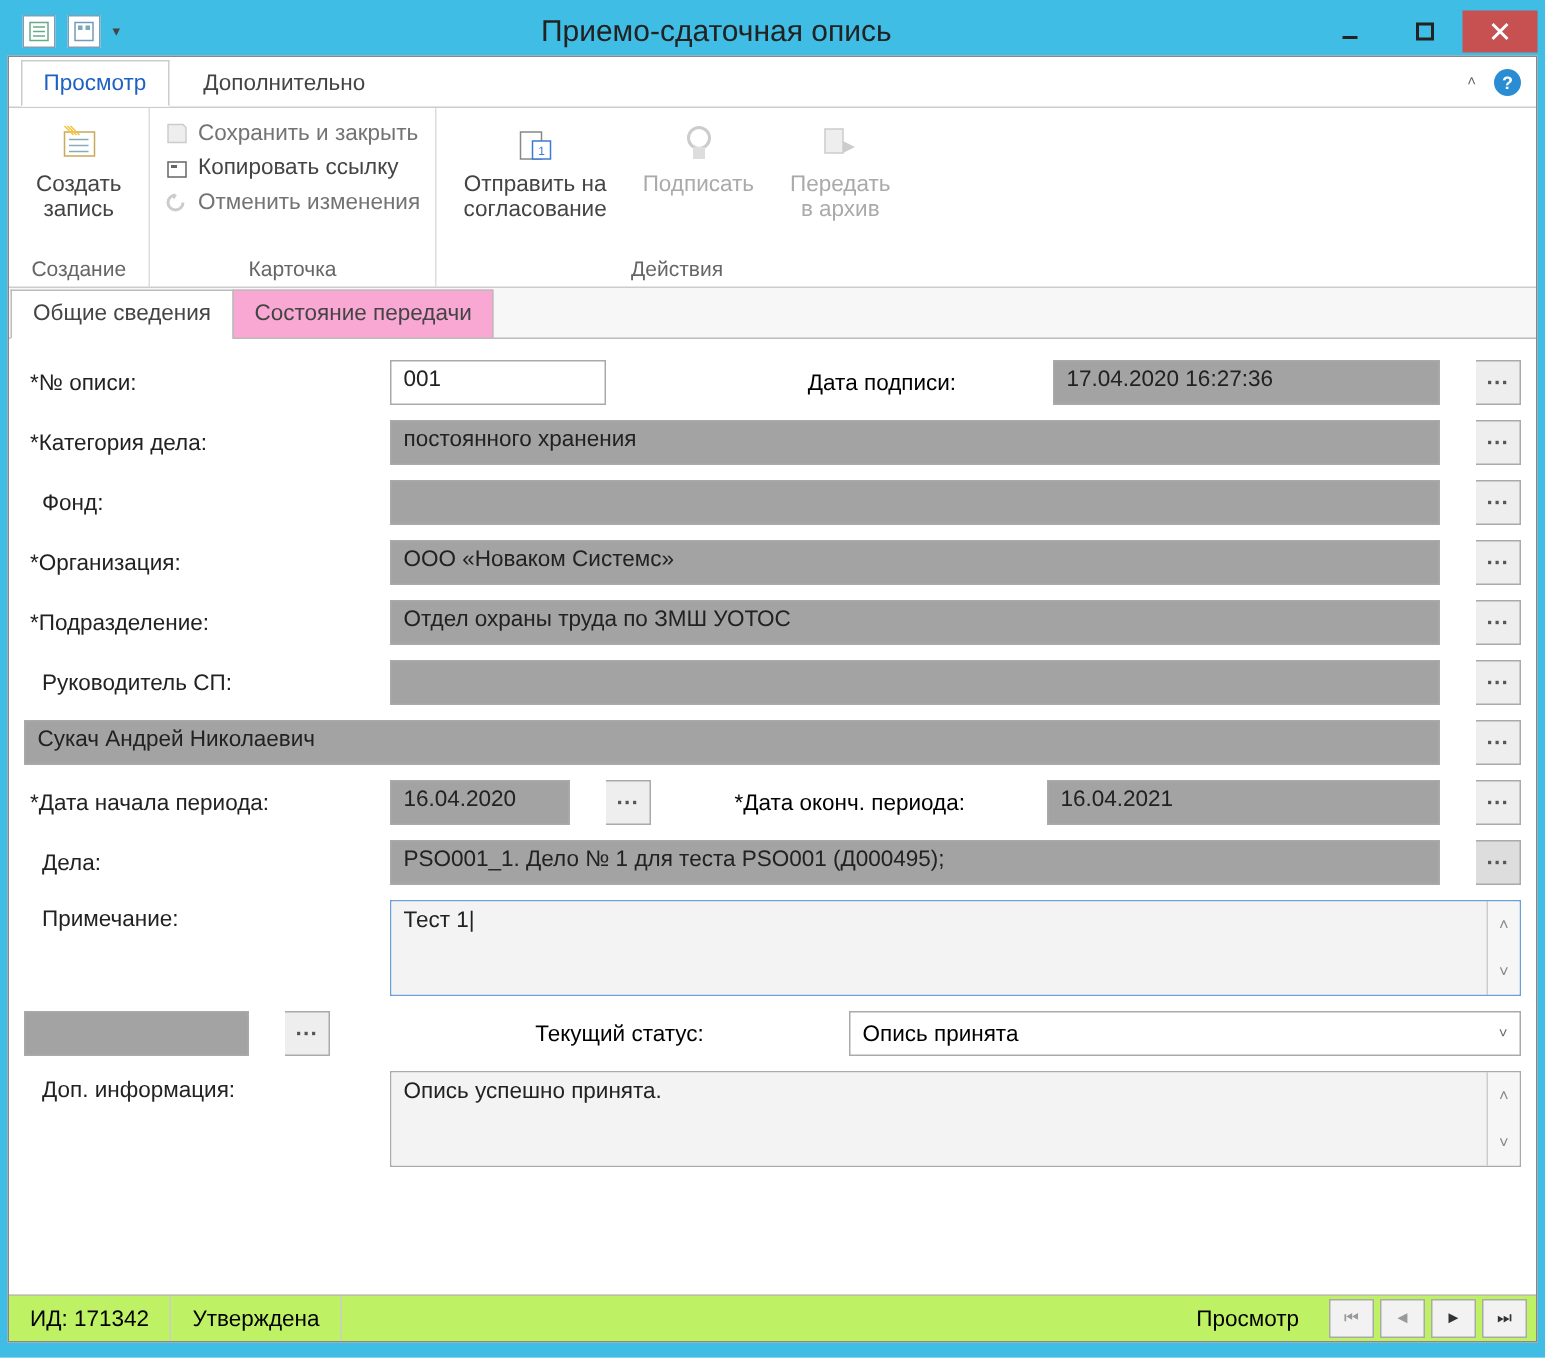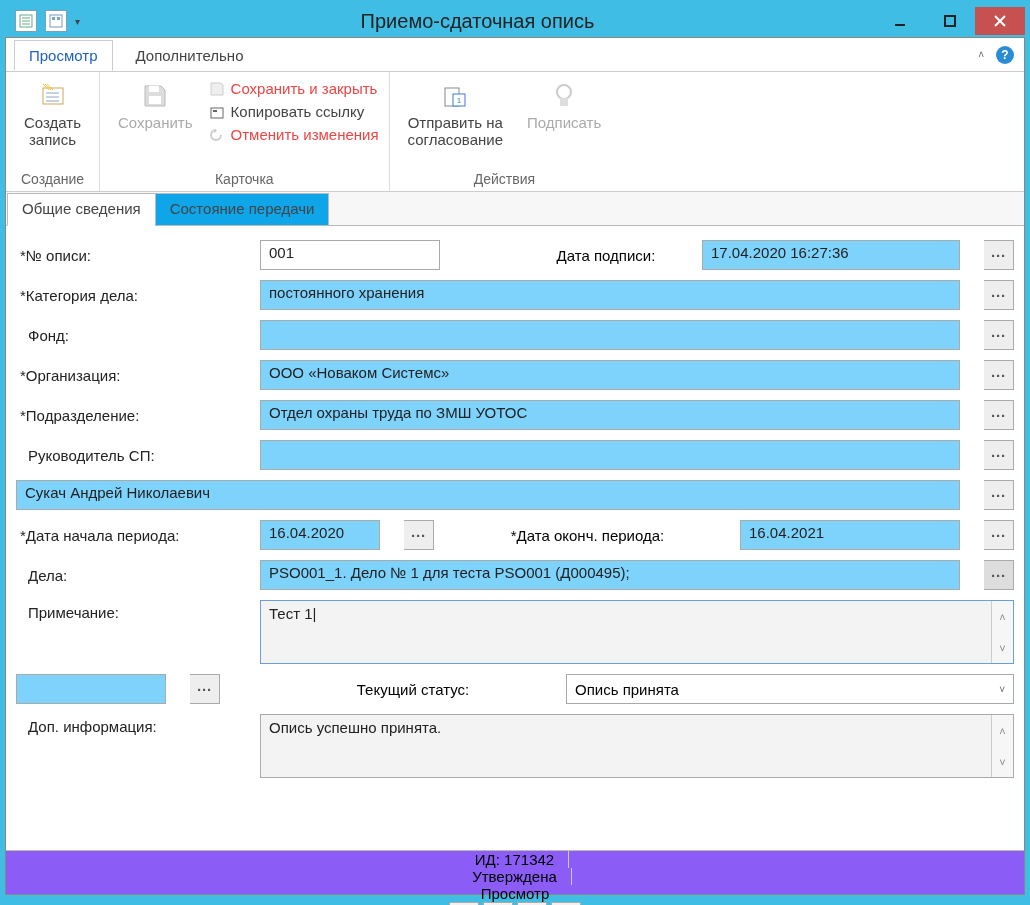--- a/index.html
+++ b/index.html
@@ -96,31 +96,31 @@
   .ribbon-group-label { text-align: center; color: #666; font-size: 14px; padding: 2px 0; margin-top: 11px; }
   .big-btn {
     display: flex; flex-direction: column; align-items: center;
     padding: 4px 8px; min-width: 70px;
     color: #444;
   }
   .big-btn.disabled { color: #aaa; }
   .big-btn .icon { width: 32px; height: 32px; margin-bottom: 2px; display:flex;align-items:center;justify-content:center;}
   .big-btn .label { text-align: center; line-height: 1.15; font-size: 15px; }
   .small-btn-col { display: flex; flex-direction: column; gap: 6px; padding-top:4px;}
-  .small-btn { display: flex; align-items: center; gap: 6px; color: #ef4444; font-size: 15px; }
+  .small-btn { display: flex; align-items: center; gap: 6px; color: #737373; font-size: 15px; }
   .page-tabs {
     display: flex;
     background: #f7f7f7;
     border-bottom: 1px solid #bbb;
     height: 34px;
   }
   .page-tab {
     padding: 6px 14px;
     border: 1px solid #bbb;
-    background: #0ea5e9;
+    background: #f9a8d4;
     color: #444;
     font-size: 15px;
     margin-right: -1px;
     position: relative; top: 1px;
   }
   .page-tab:first-child { margin-left: 1px; }
   .page-tab.active { background: #fff; border-bottom: 1px solid #fff; }
   .form-area {
     flex: 1;
     padding: 14px 10px;
@@ -137,21 +137,21 @@
     width: 220px;
     color: #222;
     font-size: 15px;
     padding-left: 4px;
   }
   .inp {
     height: 30px;
     border: 1px solid #aaa;
     padding: 3px 8px;
     font-size: 15px;
-    background: #7dd3fc;
+    background: #a3a3a3;
     color: #222;
   }
   .inp.editable { background: #fff; }
   .inp.grow { flex: 1; }
   .ellipsis-btn {
     width: 30px; height: 30px;
     border: 1px solid #aaa;
     border-left: none;
     background: #eee;
     display: flex; align-items: center; justify-content: center;
@@ -169,26 +169,25 @@
   .textarea-wrap .ta {
     flex: 1; background: #f3f3f3; padding: 4px 8px; font-size: 15px; color:#222;
   }
   .textarea-wrap.gray .ta{ background:#f3f3f3;}
   .textarea-scroll { width: 22px; display: flex; flex-direction: column; border-left: 1px solid #ccc;}
   .scroll-btn { flex:1; display:flex;align-items:center;justify-content:center; background:#f6f6f6; color:#888; font-size:11px;}
   .dropdown {
     flex:1; height:30px; border:1px solid #aaa; background:#fff; display:flex; align-items:center; padding:0 8px; justify-content:space-between;
   }
   .statusbar {
-    height: 44px;
+    height: 31px;
     border-top: 1px solid #bbb;
     display: flex; align-items: center;
-    background: #8b5cf6;
-    font-size: 15px;
-    flex-direction: column;
+    background: #bef264;
+    font-size: 15px;
   }
   .status-cell { border-right: 1px solid #ccc; padding: 0 14px; height:100%; display:flex;align-items:center;}
   .status-spacer { flex: 1; }
   .nav-btns { display: flex; padding: 0 6px; gap:4px;}
   .nav-btn {
     width: 30px; height: 26px;
     border: 1px solid #aaa; background:#f2f2f2;
     display:flex;align-items:center;justify-content:center;
     color:#999; font-size:11px;
   }
@@ -266,30 +265,20 @@
               </div>
             <div class="label" style="white-space:pre-line;">Создать
 запись</div>
           </div>
         </div>
         <div class="ribbon-group-label">Создание</div>
       </div>
 
       <div class="ribbon-group">
         <div class="ribbon-group-content">
-          <div class="big-btn disabled">
-            <div class="icon">
-                <svg width="28" height="28">
-                  <path d="M4 4 H20 L24 8 V24 H4 Z" fill="#ddd" stroke="#bbb"></path>
-                  <rect x="8" y="4" width="10" height="6" fill="#fff"></rect>
-                  <rect x="8" y="14" width="12" height="8" fill="#fff"></rect>
-                </svg>
-              </div>
-            <div class="label">Сохранить</div>
-          </div>
           <div class="small-btn-col">
             <div class="small-btn">
               <span>
                   <svg width="16" height="16">
                     <path d="M2 2 H12 L14 4 V14 H2 Z" fill="#eee" stroke="#ccc"></path>
                   </svg>
                 </span>
               <span>Сохранить и закрыть</span>
             </div>
             <div class="small-btn" style="color:#444;">
@@ -330,35 +319,45 @@
           </div>
           <div class="big-btn disabled">
             <div class="icon">
                 <svg width="28" height="28">
                   <circle cx="14" cy="10" r="7" fill="none" stroke="#ccc" stroke-width="2"></circle>
                   <rect x="10" y="16" width="8" height="8" fill="#ddd"></rect>
                 </svg>
               </div>
             <div class="label">Подписать</div>
           </div>
+          <div class="big-btn disabled">
+            <div class="icon">
+                <svg width="28" height="28">
+                  <rect x="4" y="4" width="12" height="16" fill="#eee" stroke="#ccc"></rect>
+                  <path d="M16 12 L24 16 L16 20 Z" fill="#ccc"></path>
+                </svg>
+              </div>
+            <div class="label" style="white-space:pre-line;">Передать
+в архив</div>
+          </div>
         </div>
         <div class="ribbon-group-label">Действия</div>
       </div>
     </div>
 
     <div class="page-tabs">
       <div class="page-tab active">Общие сведения</div>
       <div class="page-tab">Состояние передачи</div>
     </div>
 
     <div class="form-area">
 
       <div class="form-row">
         <div class="form-label">*№ описи:</div>
-        <div class="inp editable" style="width:180px;">001</div>
+        <div class="inp editable" style="width:144px;">001</div>
         <div class="mid-label-c" style="flex:1;padding-left:70px;">Дата подписи:</div>
         <div class="inp" style="width:258px;">17.04.2020 16:27:36</div>
         <div class="ellipsis-btn">···</div>
       </div>
 
       <div class="form-row">
         <div class="form-label">*Категория дела:</div>
         <div class="inp grow">постоянного хранения</div>
         <div class="ellipsis-btn">···</div>
       </div>
@@ -390,21 +389,21 @@
       <div class="form-row">
         <div class="inp grow">Сукач Андрей Николаевич</div>
         <div class="ellipsis-btn">···</div>
       </div>
 
       <div class="form-row">
         <div class="form-label">*Дата начала периода:</div>
         <div class="inp" style="width:120px;">16.04.2020</div>
         <div class="ellipsis-btn" style="margin-right:30px;">···</div>
         <div style="flex:1;text-align:center;">*Дата оконч. периода:</div>
-        <div class="inp" style="width:220px;margin-left:29px;">16.04.2021</div>
+        <div class="inp" style="width:262px;margin-left:29px;">16.04.2021</div>
         <div class="ellipsis-btn">···</div>
       </div>
 
       <div class="form-row">
         <div class="form-label" style="padding-left:12px;">Дела:</div>
         <div class="inp grow">PSO001_1. Дело № 1 для теста PSO001 (Д000495);</div>
         <div class="ellipsis-btn strong">···</div>
       </div>
 
       <div class="form-row" style="align-items:flex-start;">

